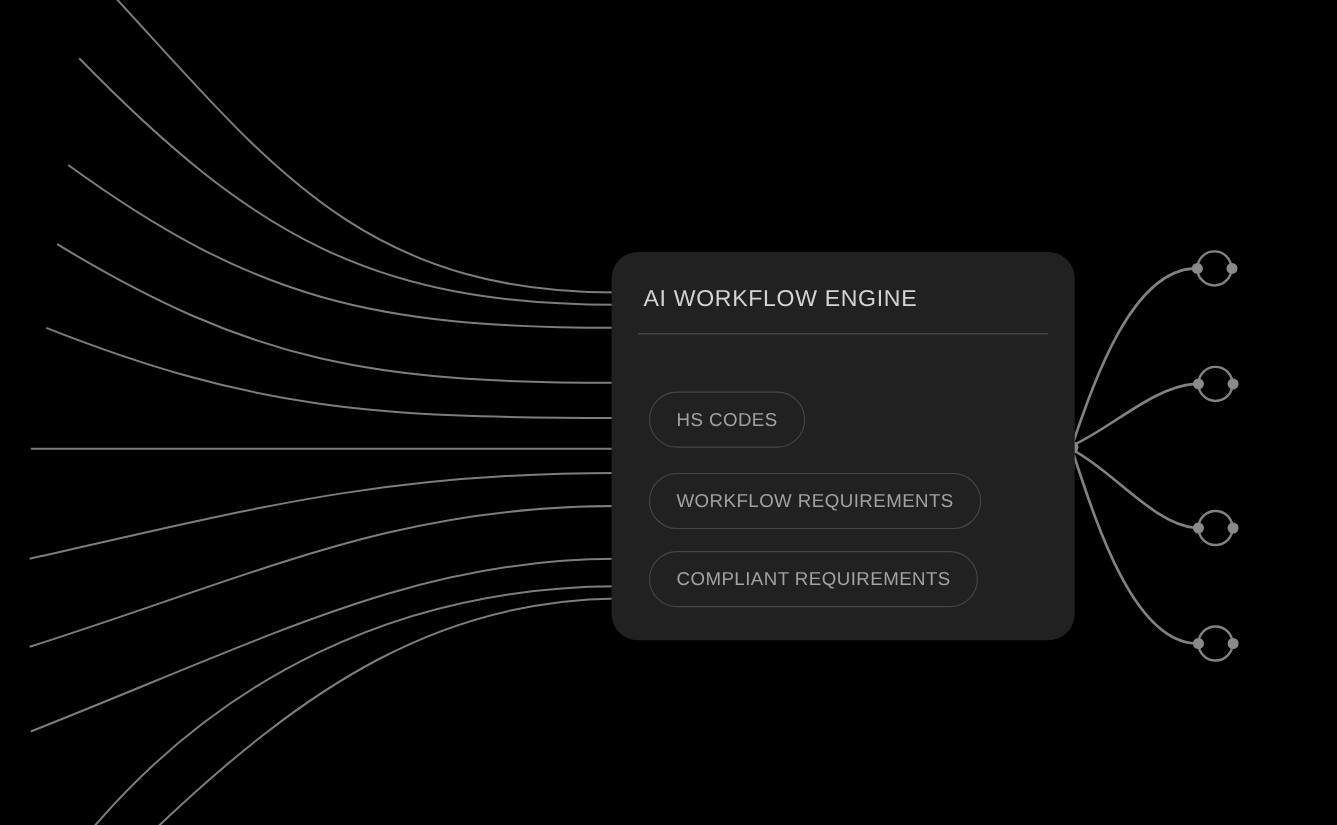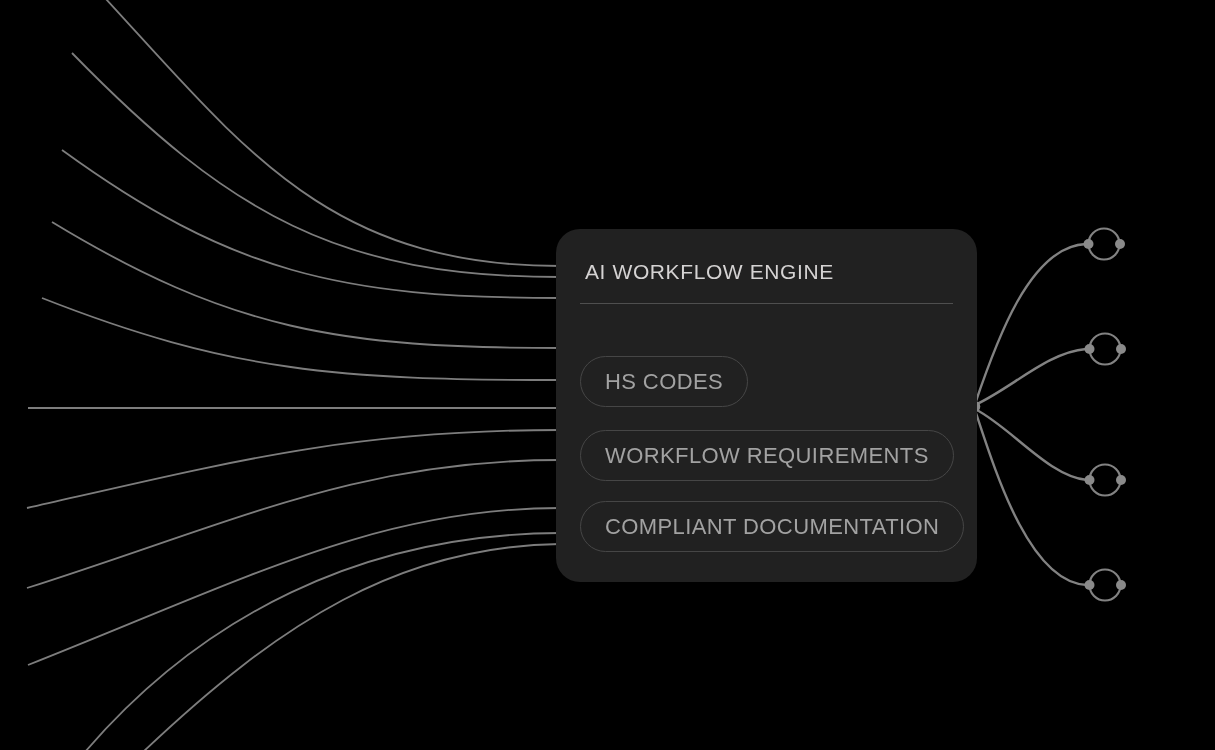--- a/index.html
+++ b/index.html
@@ -33,26 +33,26 @@
   .card-title{
     position:absolute;left:29px;top:31px;
     font-size:21px;font-weight:500;letter-spacing:0.6px;
     color:var(--title-text);white-space:nowrap;
   }
   .divider{
     position:absolute;left:24px;top:74px;width:373px;height:1px;
     background:var(--divider);
   }
   .pill{
-    position:absolute;left:24px;height:51px;
+    position:absolute;left:34px;height:51px;
     display:inline-flex;align-items:center;
     padding:0 24px;border:1px solid var(--pill-border);
     border-radius:26px;background:transparent;
     font-family:"Liberation Sans", sans-serif;
-    font-size:22px;letter-spacing:0.4px;color:var(--pill-text);
+    font-size:17px;letter-spacing:0.4px;color:var(--pill-text);
     white-space:nowrap;cursor:pointer;
   }
   .pill-1{top:127px;}
   .pill-2{top:201px;}
   .pill-3{top:272px;}
 </style>
 </head>
 <body>
 
 <div class="stage">
@@ -102,16 +102,16 @@
       <circle class="dot" cx="1089.5" cy="585" r="5"></circle>
       <circle class="dot" cx="1121" cy="585" r="5"></circle>
     </g>
   </svg>
 
   <div class="card">
     <div class="card-title">AI WORKFLOW ENGINE</div>
     <div class="divider"></div>
     <button class="pill pill-1">HS CODES</button>
     <button class="pill pill-2">WORKFLOW REQUIREMENTS</button>
-    <button class="pill pill-3">COMPLIANT DOCUMENTATION</button>
+    <button class="pill pill-3">COMPLIANT REQUIREMENTS</button>
   </div>
 
 </div>
 
 </body></html>

